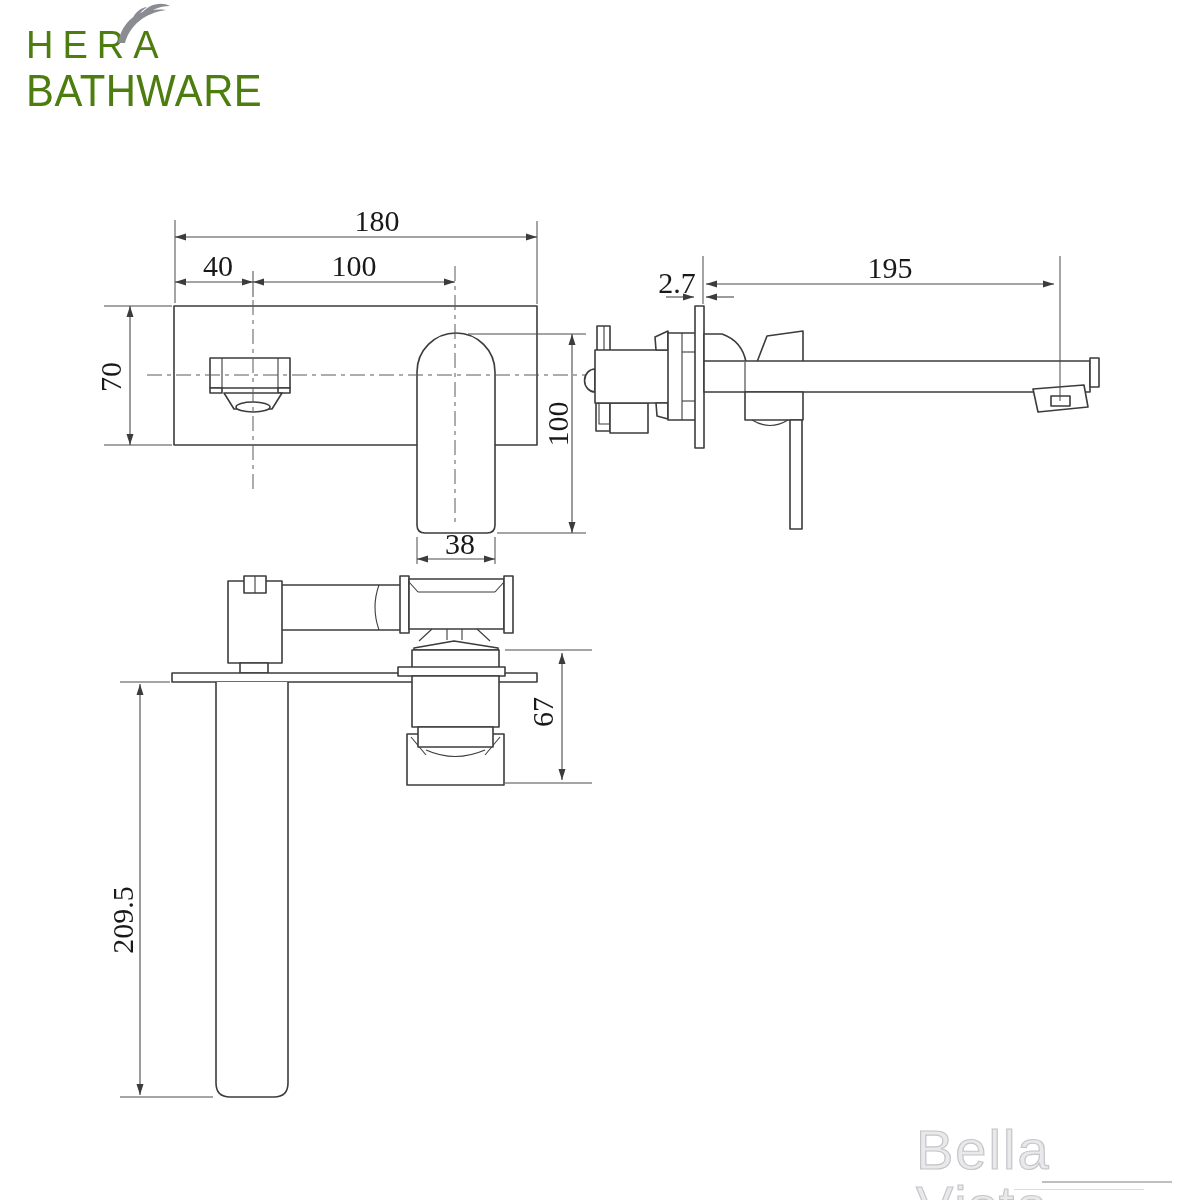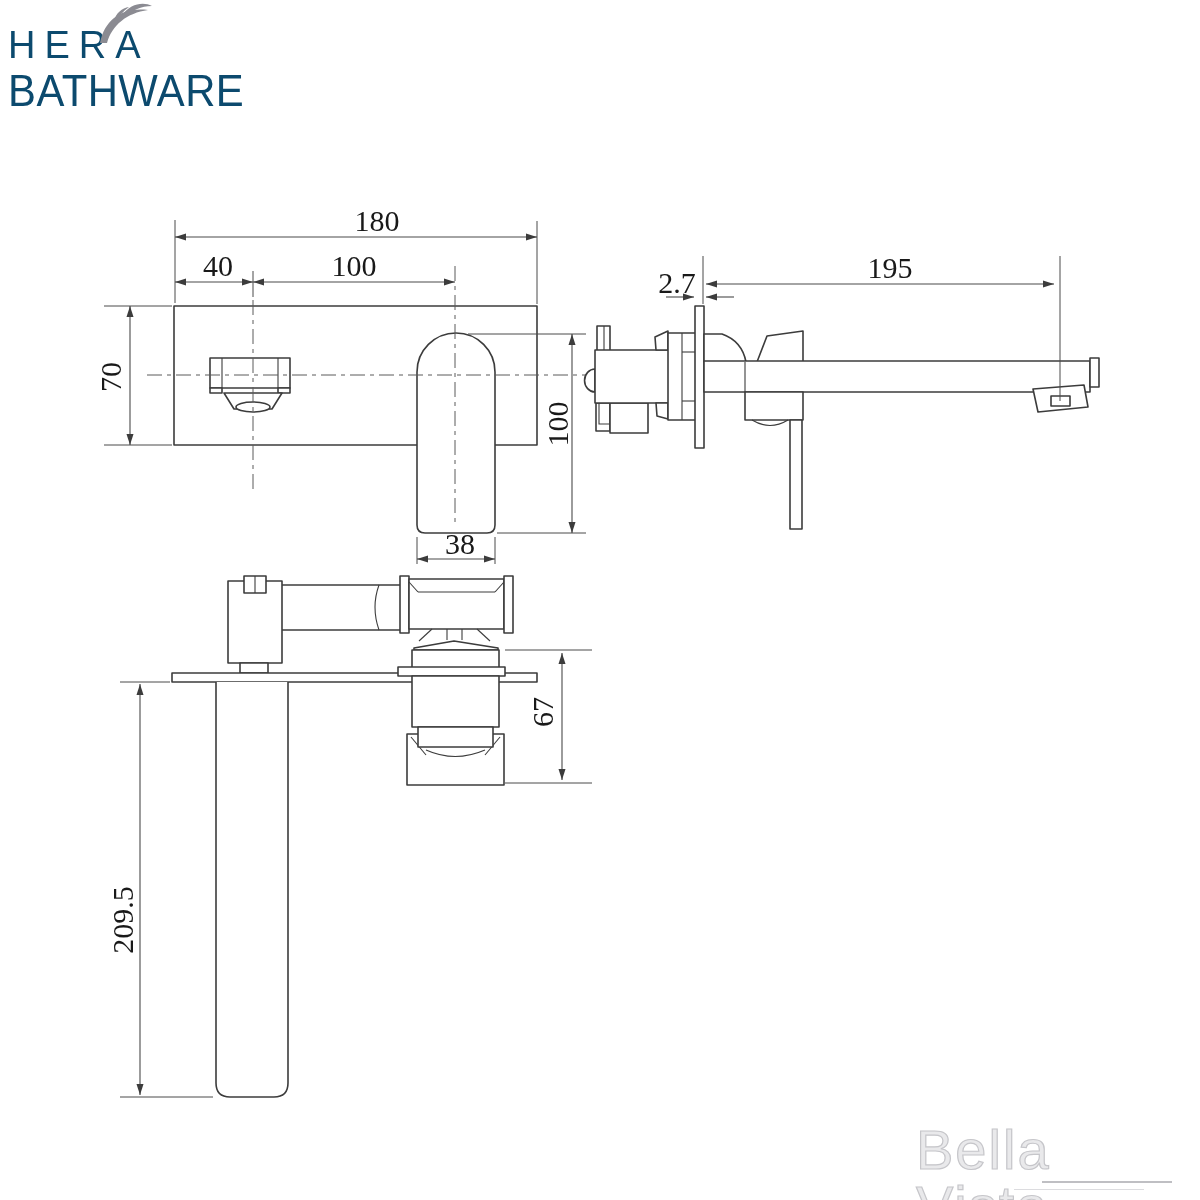--- a/index.html
+++ b/index.html
@@ -1,19 +1,19 @@
 <!DOCTYPE html>
 <html><head>
 <meta charset="utf-8">
 <style>
   html,body{margin:0;padding:0;background:#ffffff;}
   #stage{position:relative;width:1200px;height:1200px;background:#ffffff;overflow:hidden;
          font-family:"Liberation Sans",sans-serif;}
   
-  .logo{position:absolute;left:8px;top:26px;color:#0c4a6e;}
+  .logo{position:absolute;left:26px;top:26px;color:#4d7c0f;}
   .logo-l1{font-size:38px;line-height:1;letter-spacing:9px;font-weight:400;}
   .logo-l2{font-size:45px;line-height:1;letter-spacing:.5px;margin-top:4px;
            transform:scaleX(.93);transform-origin:left center;}
   .leaf{position:absolute;left:86px;top:-25px;}
   
   .watermark{position:absolute;left:916px;top:1122px;font-size:56px;line-height:1;
              letter-spacing:2px;color:#e9e9eb;-webkit-text-stroke:1.2px #c6c6ca;}
   .wm-line1{position:absolute;left:1042px;top:1181px;width:130px;height:2px;background:#bfbfc3;}
   .wm-line2{position:absolute;left:1014px;top:1189px;width:130px;height:1px;background:#dcdcdf;}
   

